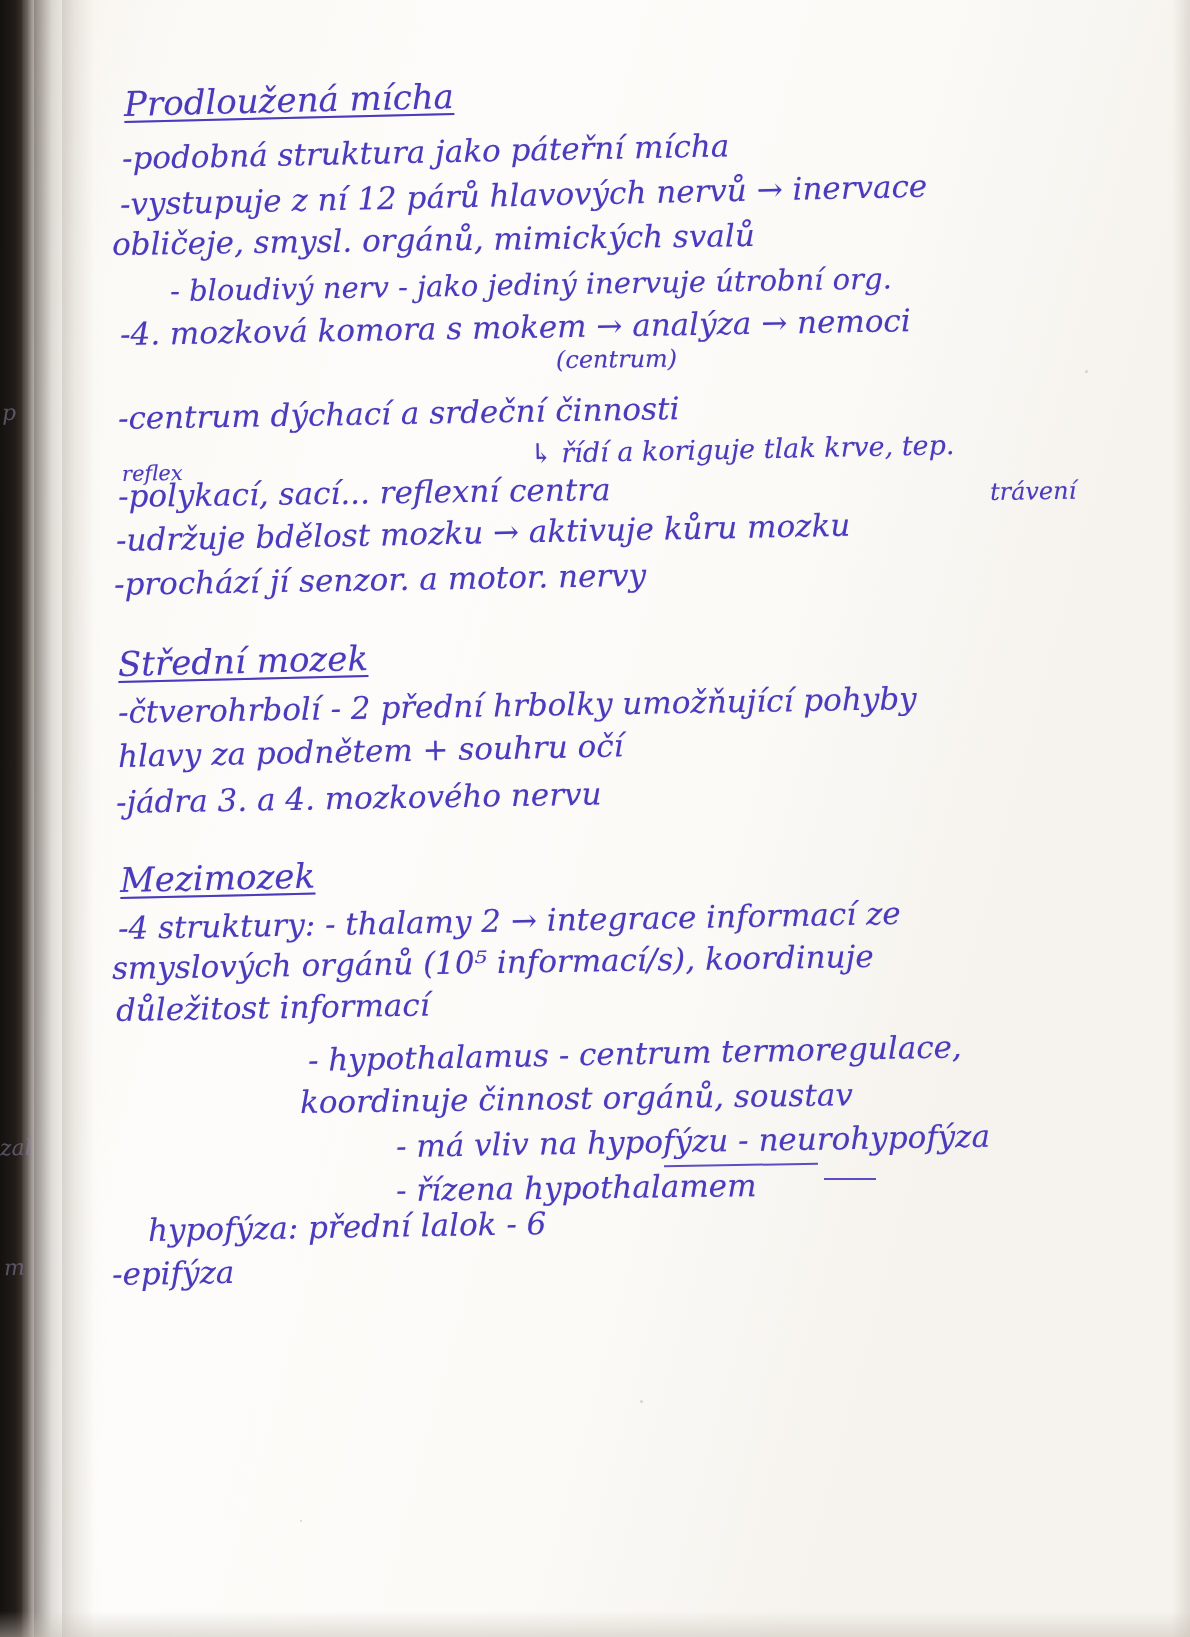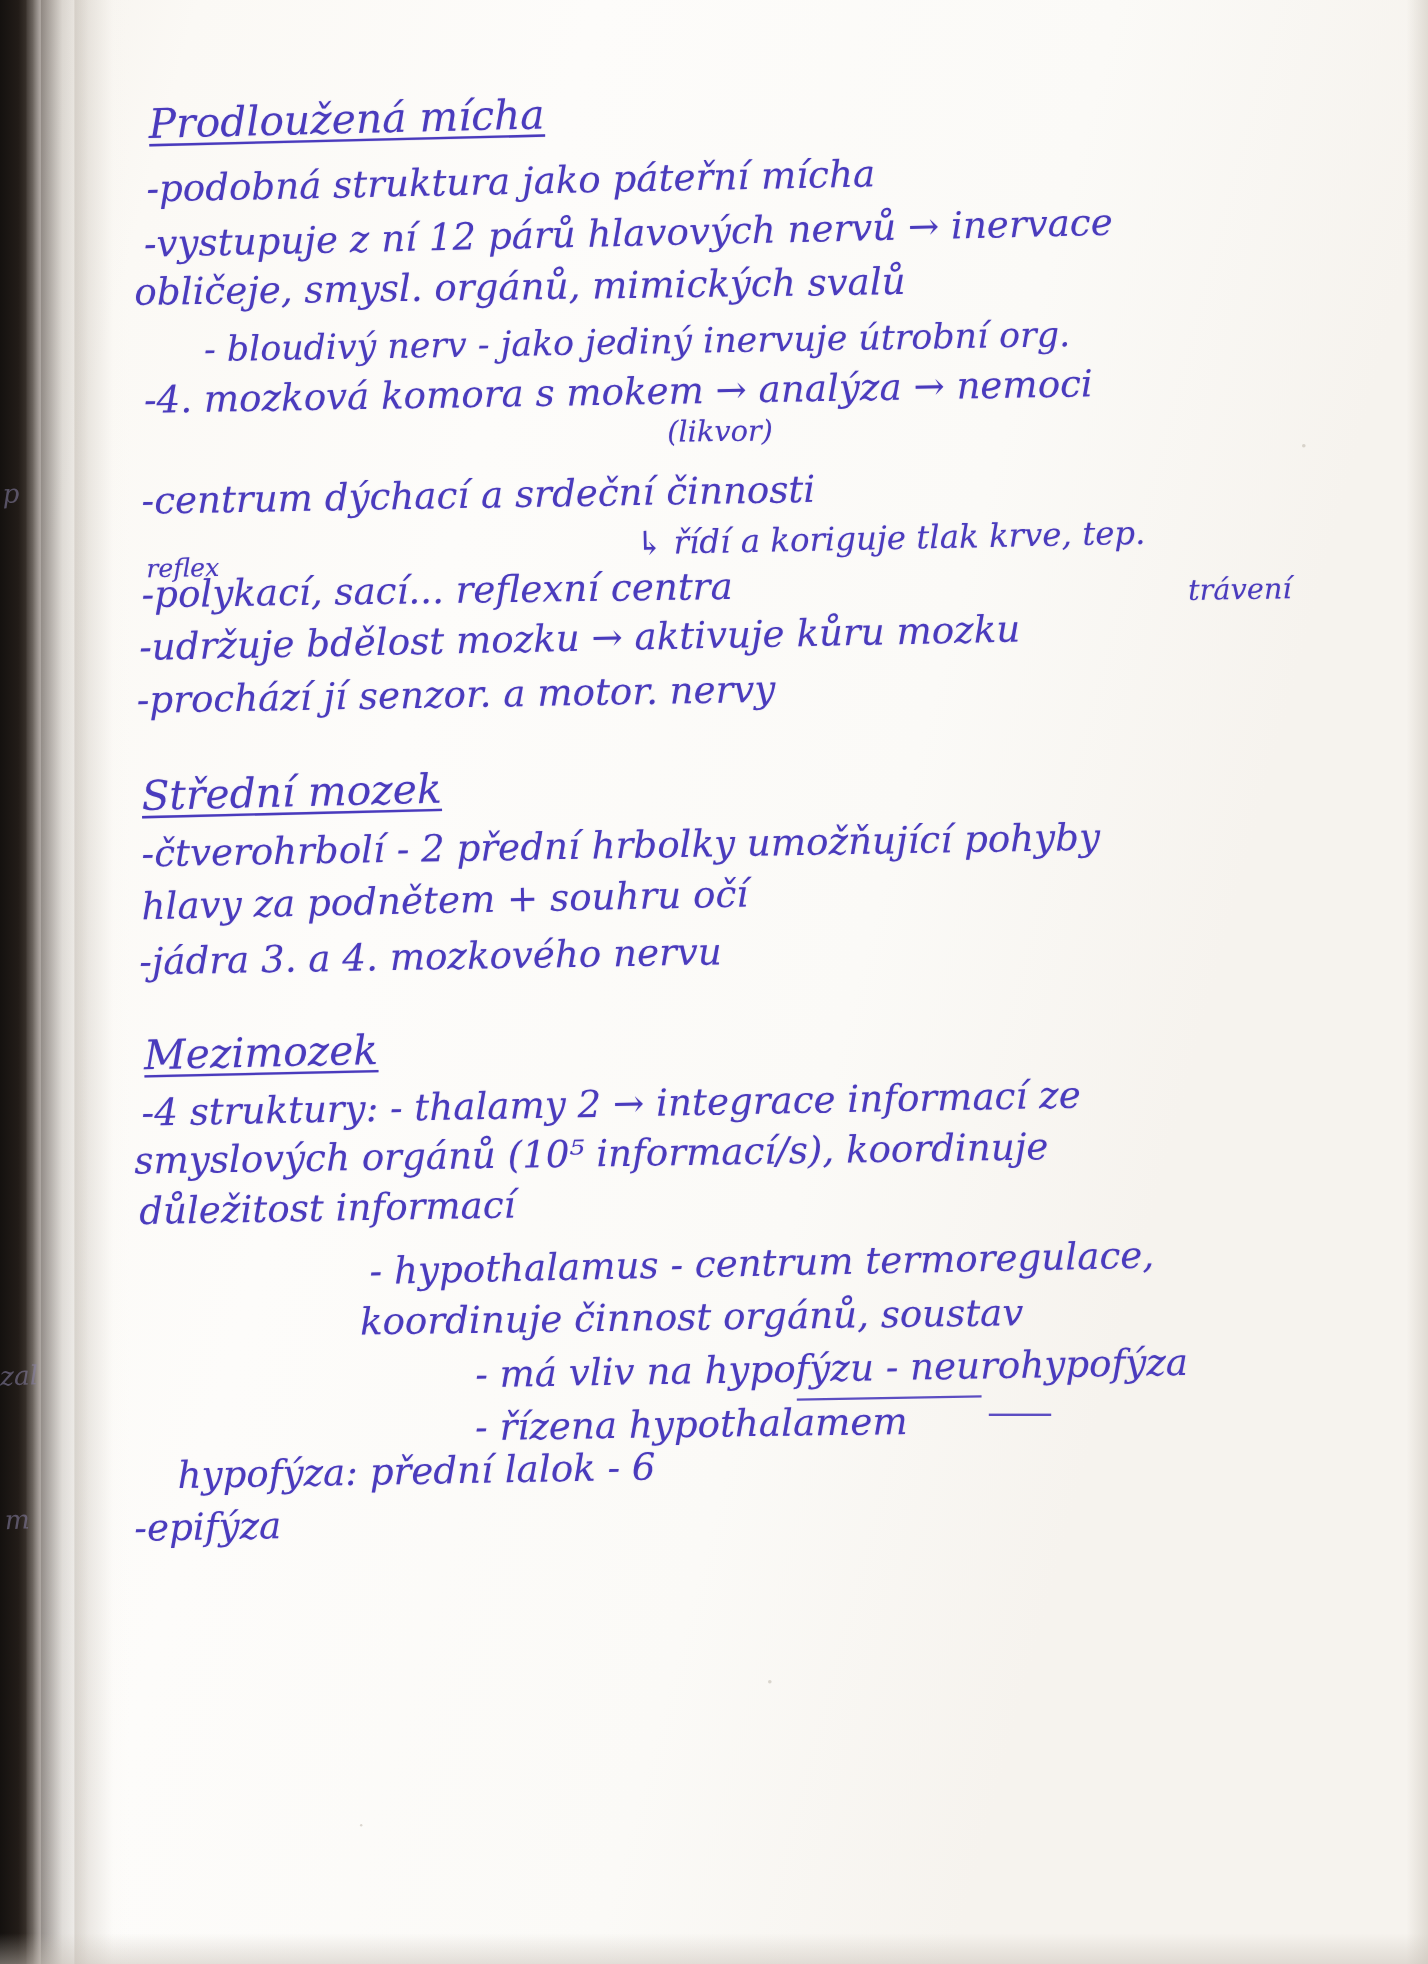--- a/index.html
+++ b/index.html
@@ -155,21 +155,21 @@
     <div class="hw s31" style="left:122px; top:140px; transform: rotate(-1.2deg);">-podobná struktura jako páteřní mícha</div>
 
     <div class="hw s31" style="left:120px; top:186px; transform: rotate(-1.3deg);">-vystupuje z ní 12 párů hlavových nervů → inervace</div>
 
     <div class="hw s31" style="left:112px; top:226px; transform: rotate(-0.8deg);">obličeje, smysl. orgánů, mimických svalů</div>
 
     <div class="hw s29" style="left:170px; top:274px; transform: rotate(-1.0deg);">- bloudivý nerv - jako jediný inervuje útrobní org.</div>
 
     <div class="hw s31" style="left:120px; top:316px; transform: rotate(-1.0deg);">-4. mozková komora s mokem → analýza → nemoci</div>
 
-    <div class="hw s24" style="left:556px; top:346px; transform: rotate(-0.6deg);">(likvor)</div>
+    <div class="hw s24" style="left:556px; top:346px; transform: rotate(-0.6deg);">(centrum)</div>
 
     <div class="hw s31" style="left:118px; top:400px; transform: rotate(-1.0deg);">-centrum dýchací a srdeční činnosti</div>
 
     <div class="hw s27" style="left:530px; top:438px; transform: rotate(-1.2deg);">↳ řídí a koriguje tlak krve, tep.</div>
 
     <div class="hw s21" style="left:122px; top:462px; transform: rotate(-1.0deg);">reflex</div>
 
     <div class="hw s31" style="left:118px; top:478px; transform: rotate(-0.8deg);">-polykací, sací... reflexní centra</div>
 
     <div class="hw s24" style="left:990px; top:478px; transform: rotate(-1.0deg);">trávení</div>

